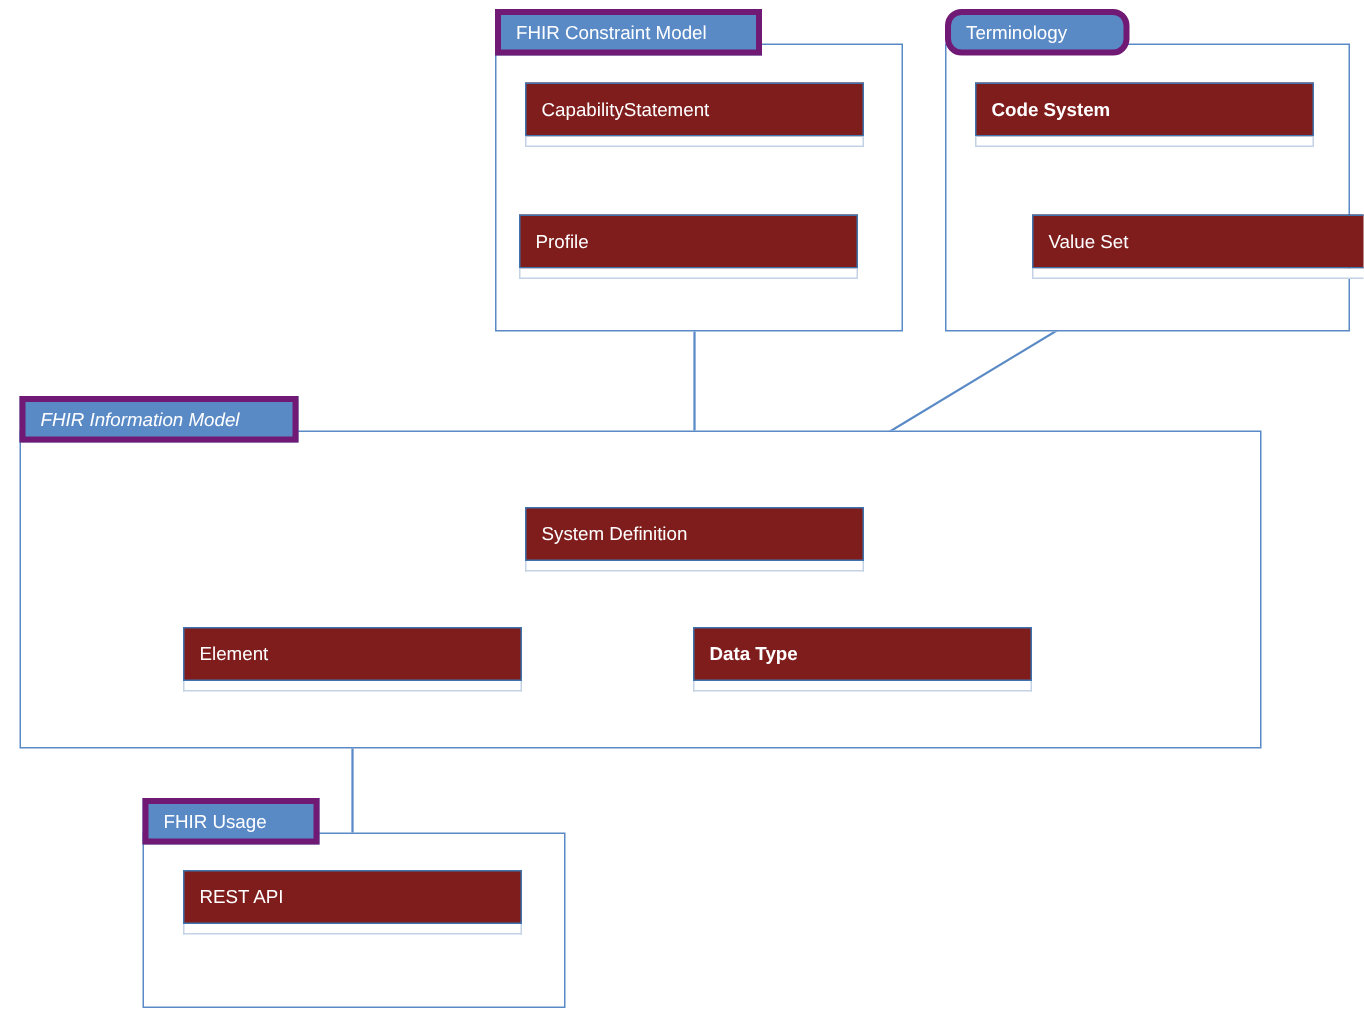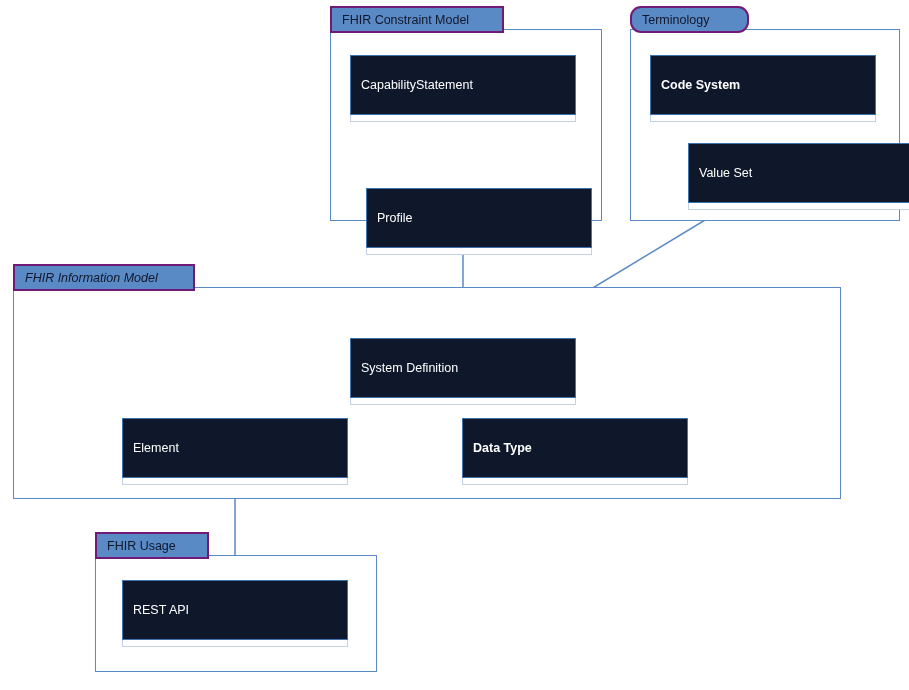--- a/index.html
+++ b/index.html
@@ -33,42 +33,42 @@
     position: absolute;
     left: 1px; right: 1px; top: 1px; bottom: 1px;
     background: #fff;
   }
   .package-tab {
     position: absolute;
     top: -24px;
     left: -1px;
     height: 23px;
     background: #5a8ac6;
-    color: #0f172a;
+    color: #ffffff;
     display: flex;
     align-items: center;
     padding: 0 10px;
-    border: 2px solid #701a75;
+    border: 4px solid #701a75;
   }
 
   
   .classbox {
     position: absolute;
     width: 226px;
     height: 42px;
     cursor: default;
   }
   .classbox .hdr {
     height: 34px;
-    background: #0f172a;
+    background: #7f1d1d;
     border: 1px solid #3f73ad;
     color: #fff;
     display: flex;
     align-items: center;
-    padding: 12px 10px;
+    padding: 0 10px;
   }
   .classbox .footer {
     height: 6px;
     background: #fff;
     border: 1px solid #c4d2e5;
     border-top: 0;
   }
 </style>
 </head>
 <body>
@@ -124,21 +124,21 @@
   <div class="package" style="left:95px; top:555px; width:280px; height:115px;">
     <div class="package-inner"></div>
     <div class="package-tab" style="width:90px;">FHIR Usage</div>
   </div>
 
   <div class="classbox" style="left:350px; top:55px;">
     <div class="hdr">CapabilityStatement</div>
     <div class="footer"></div>
   </div>
 
-  <div class="classbox" style="left:366px; top:143px;margin-top:45px;">
+  <div class="classbox" style="left:346px; top:143px;">
     <div class="hdr">Profile</div>
     <div class="footer"></div>
   </div>
 
   <div class="classbox" style="left:650px; top:55px;font-weight:bold;">
     <div class="hdr">Code System</div>
     <div class="footer"></div>
   </div>
 
   <div class="classbox" style="left:688px; top:143px;">

